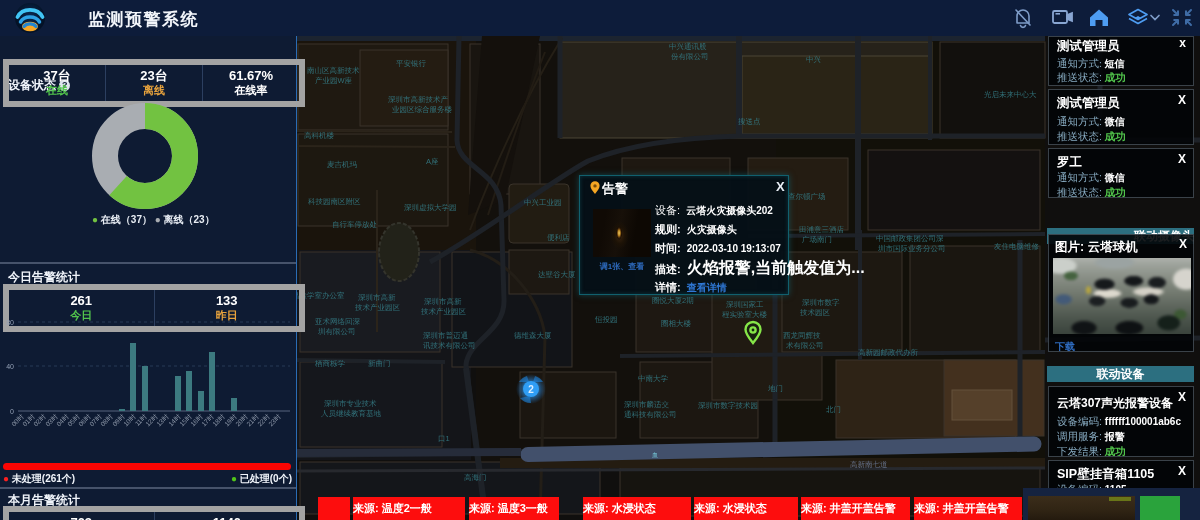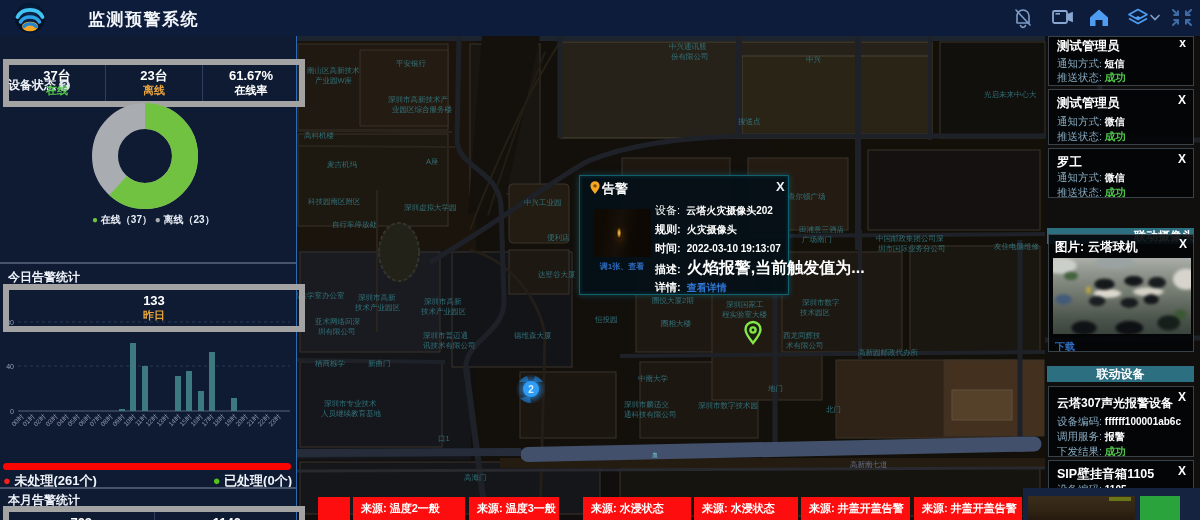--- a/index.html
+++ b/index.html
@@ -19,21 +19,21 @@
 .green{color:#52c54c;} .orange{color:#e8a33d;} .white{color:#fff;}
 .divh{position:absolute;left:0;width:296px;height:2px;background:#46536b;}
 
 .rcard{position:absolute;left:1048px;width:146px;background:rgba(2,4,7,0.90);border:1px solid rgba(170,190,210,0.33);box-sizing:border-box;padding:6px 8px 4px 8px;color:#fff;z-index:40;overflow:hidden;white-space:nowrap;}
 .rcard .t{font-size:12.5px;font-weight:bold;color:#fff;line-height:14px;}
 .rcard .row{font-size:10.5px;margin-top:2px;color:#86a9bf;line-height:13px;}
 .rcard .row b{color:#fff;font-size:10px;}
 .rcard .x{position:absolute;right:7px;top:4px;color:#fff;font-size:12px;font-weight:bold;line-height:12px;}
 .tealbar{position:absolute;left:1047px;width:147px;height:16px;background:#2c6f80;color:#fff;font-size:12px;font-weight:bold;text-align:center;line-height:16px;z-index:40;}
 
-.tk{position:absolute;top:497px;height:23px;background:#fd0d0d;color:#fff;font-size:11px;font-weight:bold;line-height:22px;padding-left:8px;box-sizing:border-box;z-index:35;}
+.tk{position:absolute;top:497px;height:23px;background:#fd0d0d;color:#fff;font-size:11px;font-weight:bold;line-height:22px;box-sizing:border-box;z-index:35;}
 </style>
 </head>
 <body>
 <div id="stage">
 
 <div class="abs" id="mapwrap" style="left:0;top:36px;width:1200px;height:484px;background:#0e0f12;z-index:1;">
 <svg width="1200" height="484" viewBox="0 36 1200 484" style="position:absolute;left:0;top:0;">
 
   <rect x="296" y="36" width="904" height="484" fill="#100f0e"></rect>
   <rect x="296" y="36" width="180" height="220" fill="#1a140c"></rect>
@@ -280,20 +280,24 @@
   <div class="abs" style="left:92px;top:177px;font-size:10px;color:#e8edf4;font-weight:bold;z-index:2;">
     <span style="color:#72c241;">●</span> 在线（37） <span style="color:#a9adb2;">●</span> 离线（23）
   </div>
 
   <div class="divh" style="top:226px;"></div>
 
   <div class="sechead" style="top:233px;">今日告警统计</div>
 
   <div class="tbl" style="top:248px;">
     <div class="c">
+          <div class="n">261</div>
+          <div class="l green">今日</div>
+        </div>
+    <div class="c">
           <div class="n">133</div>
           <div class="l orange">昨日</div>
         </div>
   </div>
 
   <svg class="abs" style="left:0;top:282px;" width="296" height="112" viewBox="0 0 296 112">
     <line x1="18" y1="4" x2="290" y2="4" stroke="#273a57" stroke-width="1" stroke-dasharray="3 3"></line>
     <line x1="18" y1="48" x2="290" y2="48" stroke="#273a57" stroke-width="1" stroke-dasharray="3 3"></line>
     <line x1="18" y1="93" x2="290" y2="93" stroke="#56647f" stroke-width="1"></line>
     <text x="14" y="7" fill="#93a0b5" font-size="7" text-anchor="end">80</text>
@@ -332,21 +336,21 @@
       <text transform="translate(237,99) rotate(-45)" text-anchor="end">19时</text>
       <text transform="translate(248,99) rotate(-45)" text-anchor="end">20时</text>
       <text transform="translate(259,99) rotate(-45)" text-anchor="end">21时</text>
       <text transform="translate(270,99) rotate(-45)" text-anchor="end">22时</text>
       <text transform="translate(281,99) rotate(-45)" text-anchor="end">23时</text>
     </g>
   </svg>
 
   <div class="abs" style="left:3px;top:427px;width:288px;height:7px;border-radius:4px;background:#fb0503;"></div>
 
-  <div class="abs" style="left:3px;top:436px;width:289px;font-size:13px;font-weight:bold;color:#f0f4fa;">
+  <div class="abs" style="left:3px;top:436px;width:289px;font-size:10px;font-weight:bold;color:#f0f4fa;">
     <span style="color:#fb2020;">●</span> 未处理(261个)
     <span style="float:right;"><span style="color:#52c41a;">●</span> 已处理(0个)</span>
   </div>
 
   <div class="divh" style="top:451px;"></div>
 
   <div class="sechead" style="top:456px;">本月告警统计</div>
 
   <div class="tbl" style="top:470px;height:14px;">
     <div class="c">

